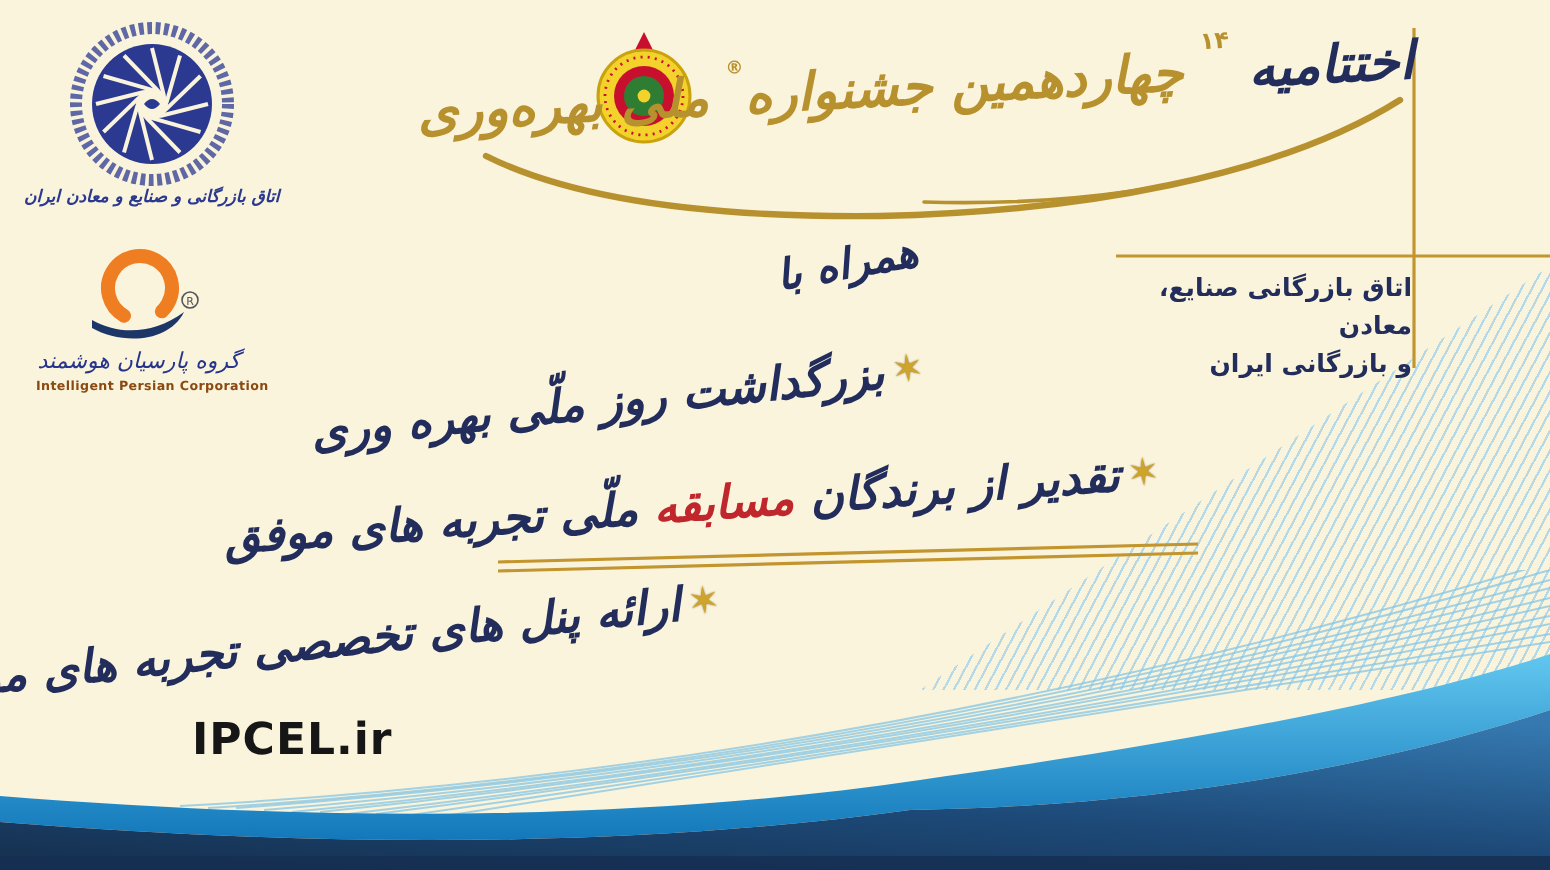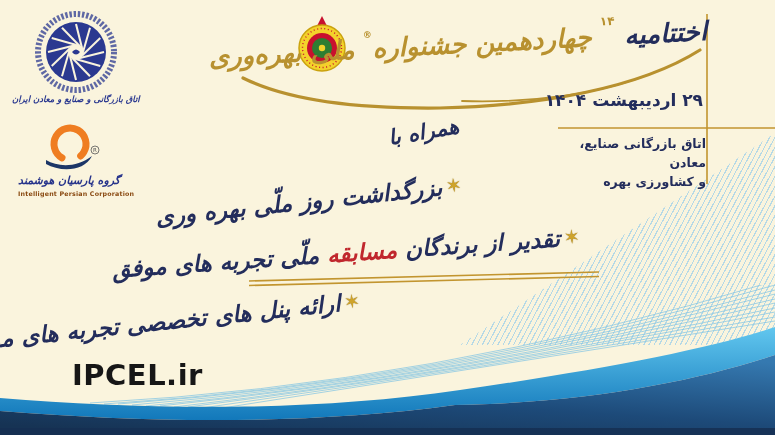--- a/index.html
+++ b/index.html
@@ -22,21 +22,21 @@
   svg.deco{left:0;top:0;pointer-events:none;}
   
   svg.wave{left:0;top:285px;pointer-events:none;}
   
   .chamber-cap{
     left:12px;top:94px;width:134px;
     font-size:8.5px;font-style:italic;font-weight:bold;color:#2b3990;white-space:nowrap;
   }
   .ipc-fa{
     left:28px;top:174px;width:92px;text-align:center;direction:rtl;
-    font-size:11px;font-style:italic;font-weight:bold;color:#27348b;white-space:nowrap;
+    font-size:11px;font-style:italic;font-weight:normal;color:#27348b;white-space:nowrap;
   }
   .ipc-en{
     left:18px;top:190px;width:112px;text-align:center;
     font-size:6.3px;font-weight:bold;color:#8a4a12;letter-spacing:.2px;white-space:nowrap;
   }
   
   .title{
     right:68px;top:16px;direction:rtl;white-space:nowrap;
     font-size:26px;font-weight:bold;font-style:italic;
     transform:rotate(-3deg);transform-origin:right center;
@@ -67,21 +67,21 @@
   .item .red{color:#c0272d;}
   .item1{right:313px;top:172px;transform:rotate(-6deg);}
   .item2{right:195px;top:224px;transform:rotate(-4deg);}
   .item3{right:415px;top:288px;transform:rotate(-6deg);}
   .star{
     color:#cfa42b;font-style:normal;font-size:19px;
     text-shadow:0 0 1px #7a5c12;margin-left:4px;vertical-align:2px;
   }
   
   .site{
-    left:72px;top:358px;font-size:29px;font-weight:bold;color:#161616;letter-spacing:.5px;
+    left:96px;top:358px;font-size:22px;font-weight:bold;color:#161616;letter-spacing:.5px;
   }
 </style>
 </head>
 <body>
 
 <div class="poster">
 
   <div class="abs fan"></div>
 
   <svg class="abs deco" width="775" height="435" viewBox="0 0 775 435">
@@ -164,24 +164,23 @@
     <circle cx="26" cy="33" r="3.2" fill="#f3d22b"></circle>
   </svg>
 
   <div class="abs title">
     <span class="t-navy">اختتامیه</span>
     <sup class="t-sup">۱۴</sup>
     <span class="t-gold">چهاردهمین جشنواره</span><sup class="t-mark">®</sup>
     <span class="t-gold">ملی بهره‌وری</span>
   </div>
 
-  <div class="abs date">۲۹ اردیبهشت ۱۴۰۴</div>
   <div class="abs venue">
     <div>اتاق بازرگانی صنایع، معادن</div>
-    <div>و کشاورزی بهره</div>
+    <div>و بازرگانی ایران</div>
   </div>
 
   <div class="abs intro">همراه با</div>
 
   <div class="abs item item1">
     <span class="star">✶</span><span>بزرگداشت روز ملّی بهره وری</span>
   </div>
 
   <div class="abs item item2">
     <span class="star">✶</span><span>تقدیر از برندگان </span><span class="red">مسابقه</span><span> ملّی تجربه های موفق</span>

